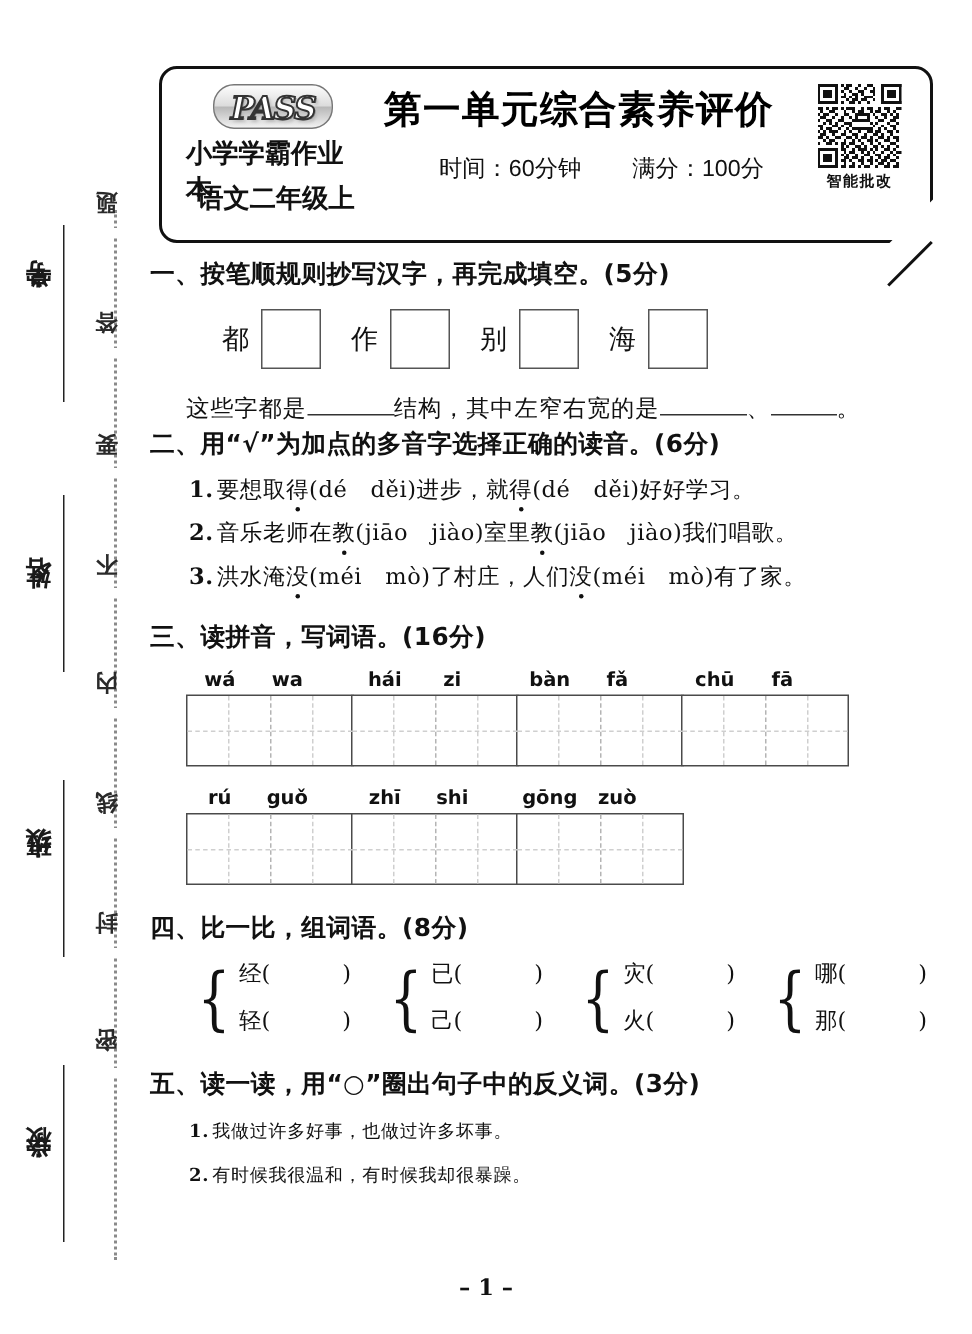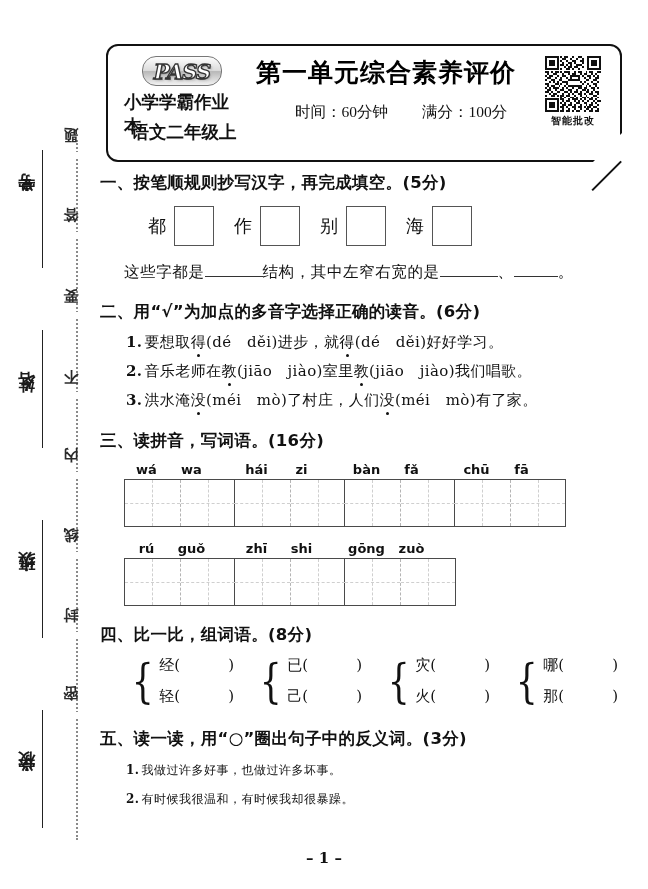--- a/index.html
+++ b/index.html
@@ -142,21 +142,21 @@
     letter-spacing: 1px;
     color: #000;
   }
   .meta-row {
     position: absolute;
     left: 150px; top: 58px;
     width: 290px;
     display: flex;
     justify-content: center;
     gap: 34px;
-    font-family: Liberation Serif, serif;
+    font-family: Liberation Sans, sans-serif;
     font-size: 15.5px;
     color: #111;
   }
   .qr-wrap {
     position: absolute;
     right: 18px; top: 12px;
     width: 62px;
     text-align: center;
   }
   .qr-code {
@@ -607,21 +607,21 @@
       <div class="copy-item">
         <span class="copy-char">海</span>
         <span class="copy-box"></span>
       </div>
     </div>
     <div class="fill-line">
       <span>这些字都是</span><span class="blank-sm"></span><span>结构，其中左窄右宽的是</span><span class="blank-sm"></span><span>、</span><span class="blank-xs"></span><span>。</span>
     </div>
   </div>
 
-  <div class="sec" style="margin-top:18px;">
+  <div class="sec" style="margin-top:2px;">
     <div class="q-heading">二、用“√”为加点的多音字选择正确的读音。(6分)</div>
 
     <div class="s2-item">
       <span class="s2-num">1.</span><span>要想取</span><span class="dotted-char">得</span><span>(dé　děi)进步，就</span><span class="dotted-char">得</span><span>(dé　děi)好好学习。</span>
     </div>
 
     <div class="s2-item">
       <span class="s2-num">2.</span><span>音乐老师在</span><span class="dotted-char">教</span><span>(jiāo　jiào)室里</span><span class="dotted-char">教</span><span>(jiāo　jiào)我们唱歌。</span>
     </div>
 

